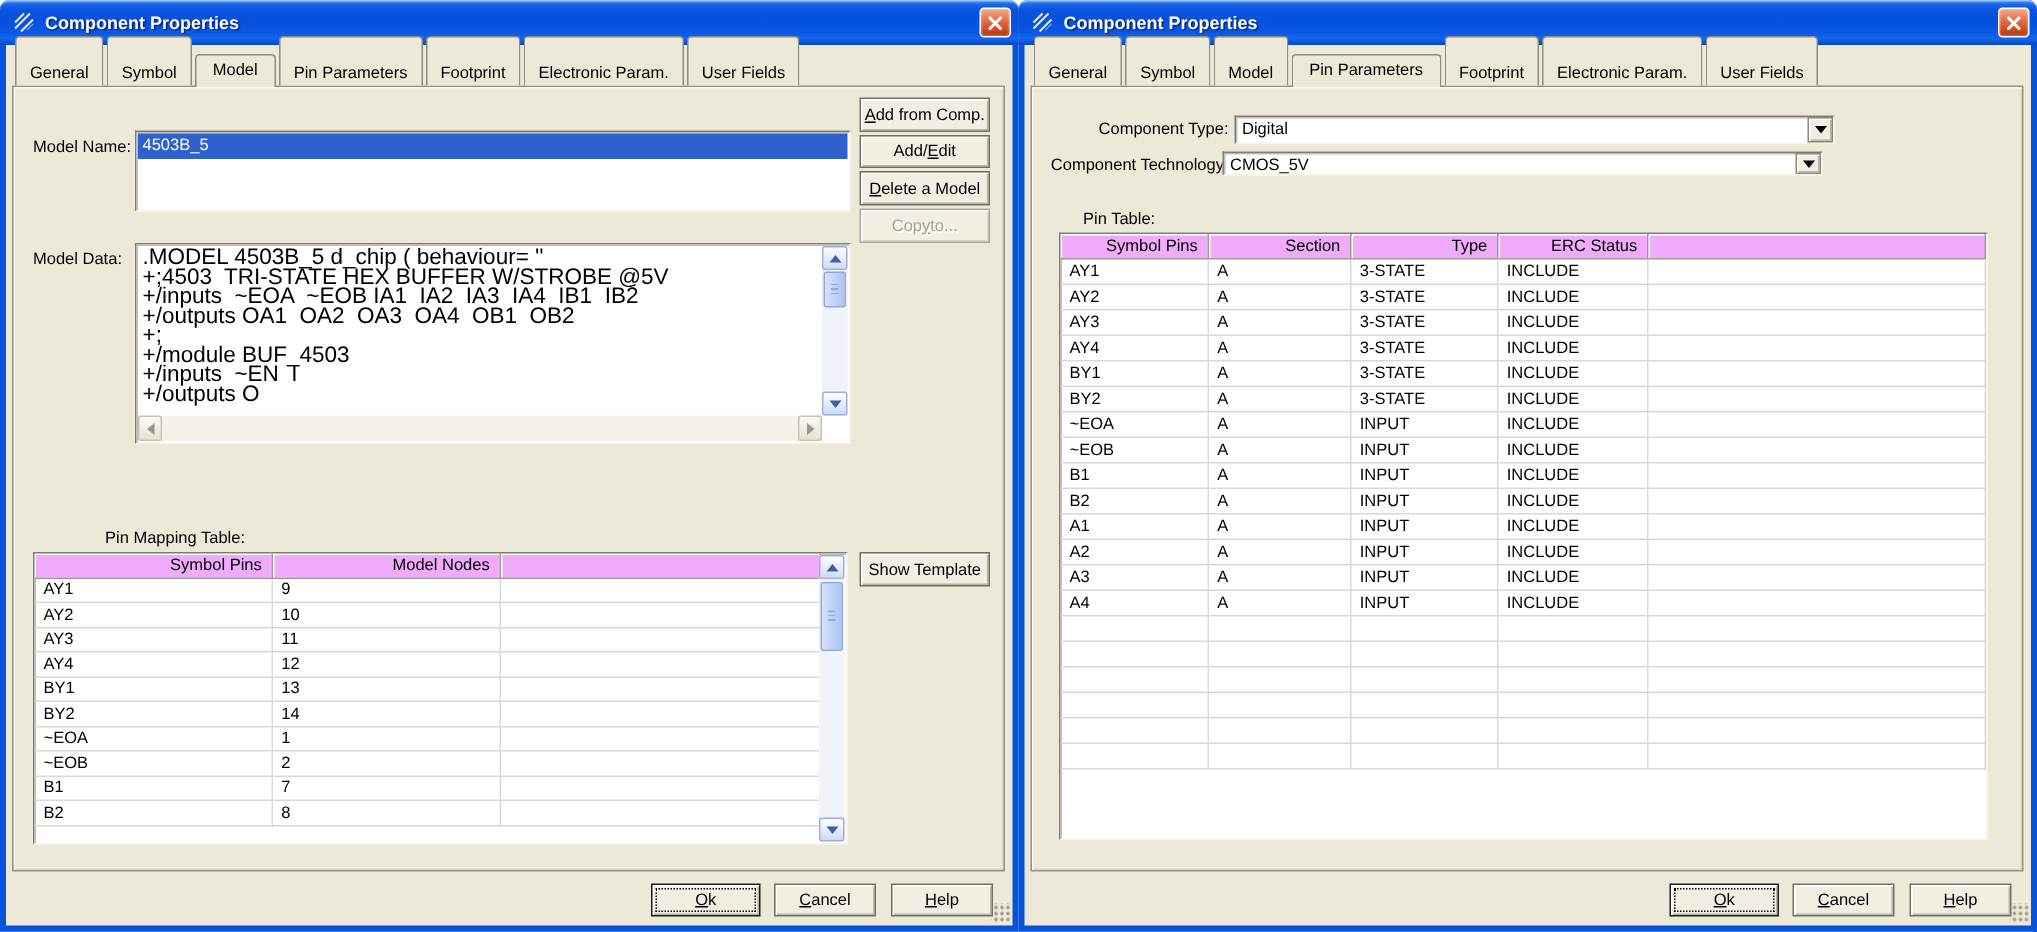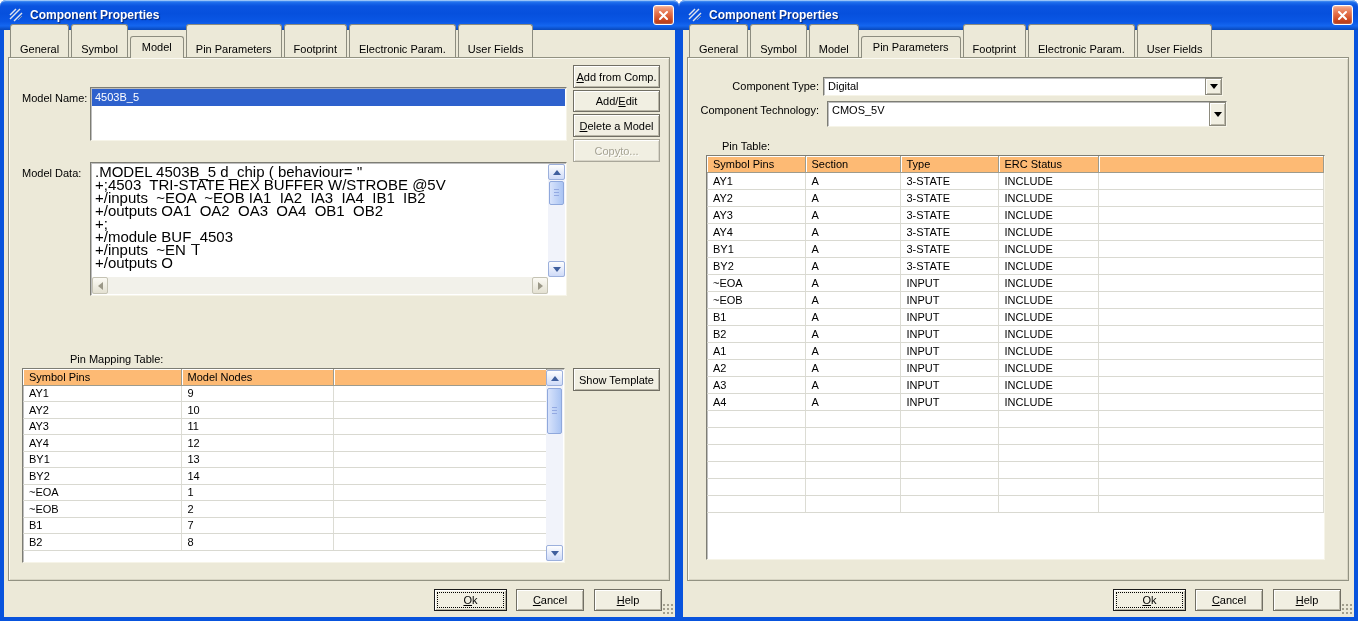--- a/index.html
+++ b/index.html
@@ -86,21 +86,21 @@
     background: repeating-linear-gradient(180deg,#93a9e2 0 1px,transparent 1px 3px); }
   .tri-up   { width:0;height:0;border-left:4px solid transparent;border-right:4px solid transparent;border-bottom:5px solid #3f5f9e; }
   .tri-down { width:0;height:0;border-left:4px solid transparent;border-right:4px solid transparent;border-top:5px solid #3f5f9e; }
   .tri-left { width:0;height:0;border-top:4px solid transparent;border-bottom:4px solid transparent;border-right:5px solid #9b9888; }
   .tri-right{ width:0;height:0;border-top:4px solid transparent;border-bottom:4px solid transparent;border-left:5px solid #9b9888; }
 
   
   .grid-frame { overflow: hidden; }
   table.grid { border-collapse: collapse; table-layout: fixed; }
   table.grid th {
-    background: #fdba74; font-weight: normal; text-align: left;
+    background: #f0abfc; font-weight: normal; text-align: right;
     padding: 1px 6px; height: 16px;
     border-right: 1px solid #9d9b8d; border-bottom: 1px solid #9d9b8d;
     box-shadow: inset 1px 1px 0 #fff;
     overflow: hidden; white-space: nowrap;
   }
   table.grid td {
     padding: 0 6px; overflow: hidden; white-space: nowrap;
     border-right: 1px solid #dcdcd4; border-bottom: 1px solid #d9d9d1;
   }
   table.pmt { width: 524px; } .pmt td { height: 16.5px; }
@@ -310,21 +310,21 @@
 
     <div class="lbl r" style="left:20px; top:80px; width:120px;">Component Type:</div>
     <div class="sunken combo" style="left:144px; top:77px; width:400px; height:19px;">
       <span class="value">Digital</span>
       <span class="combo-btn">
           <span class="combo-tri"></span>
         </span>
     </div>
 
     <div class="lbl r" style="left:20px; top:104px; width:120px;">Component Technology:</div>
-    <div class="sunken combo" style="left:148px; top:101px; width:400px; height:26px;">
+    <div class="sunken combo" style="left:136px; top:101px; width:400px; height:16px;">
       <span class="value">CMOS_5V</span>
       <span class="combo-btn">
           <span class="combo-tri"></span>
         </span>
     </div>
 
     <div class="lbl" style="left:27px; top:140px;margin-left:16px;">Pin Table:</div>
     <div class="sunken grid-frame" style="left:27px; top:155px; width:619px; height:405px;">
       <table class="grid pt">
         <colgroup>

